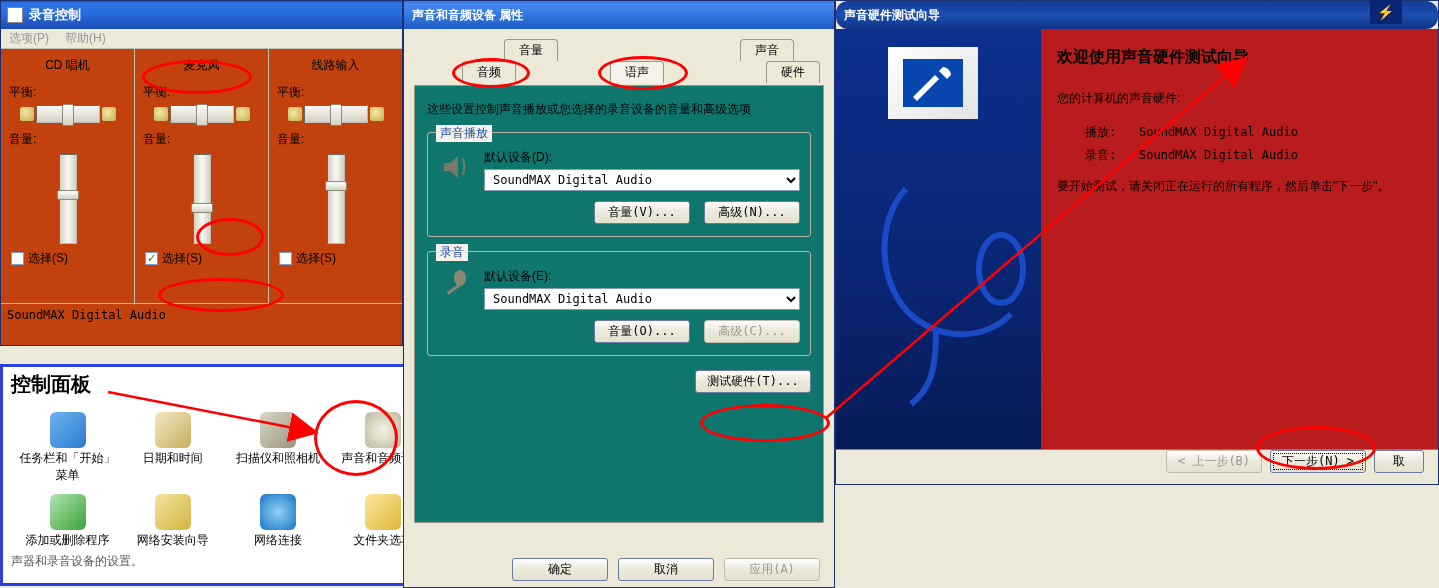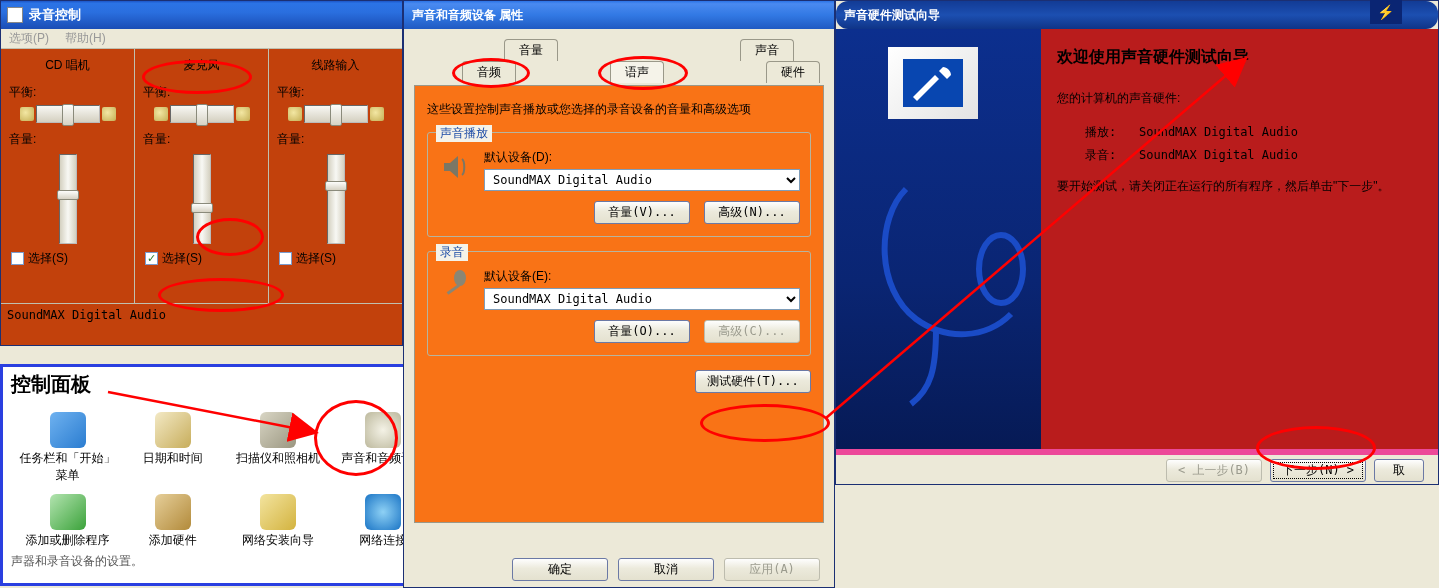--- a/index.html
+++ b/index.html
@@ -190,21 +190,21 @@
   background: #ece9d8;
   border-radius: 4px 4px 0 0;
   padding: 2px 14px;
   font-size: 12px;
   cursor: pointer;
 }
 .tab.active { background: #f5f3e9; z-index: 3; }
 .tab-content {
   margin: 0 10px 8px 10px;
   border: 1px solid #9a9889;
-  background: #f97316;
+  background: #0f766e;
   padding: 14px 12px 12px 12px;
   min-height: 438px;
   position: relative;
 }
 .desc { margin-bottom: 14px; line-height: 1.5; }
 .groupbox {
   border: 1px solid #b7b49f;
   border-radius: 3px;
   padding: 16px 10px 12px 10px;
   margin-bottom: 14px;
@@ -284,24 +284,23 @@
   display:flex; align-items:center; justify-content:center;
 }
 .wiz-main { flex: 1; padding: 18px 12px 10px 16px; background:#b91c1c; }
 .wiz-h { font-size: 16px; font-weight: bold; margin-bottom: 20px; }
 .wiz-p { margin-bottom: 16px; line-height: 1.7; }
 .wiz-list { padding-left: 28px; margin-bottom: 12px; font-family: "SimSun", monospace; }
 .wiz-list div { margin-bottom: 6px; }
 .wiz-list .lab { display:inline-block; width:54px; }
 .win3-buttons {
   height: 36px;
-  border-top: 6px solid #ec4899;
+  border-top: 1px solid #ec4899;
   display: flex;
   justify-content: flex-end;
-  align-items: center;
   gap: 8px;
   padding-right: 14px;
 }
 
 
 .anno-ellipse {
   position: absolute;
   border: 3px solid #f00;
   border-radius: 50%;
   pointer-events: none;
@@ -437,24 +436,20 @@
       </div>
       <div class="cp-item">
         <div class="cp-icon ic-mouse"></div>
         <div>鼠标</div>
       </div>
       <div class="cp-item">
         <div class="cp-icon ic-addrem"></div>
         <div>添加或删除程序</div>
       </div>
       <div class="cp-item">
-        <div class="cp-icon ic-addhw"></div>
-        <div>添加硬件</div>
-      </div>
-      <div class="cp-item">
         <div class="cp-icon ic-netwiz"></div>
         <div>网络安装向导</div>
       </div>
       <div class="cp-item">
         <div class="cp-icon ic-netconn"></div>
         <div>网络连接</div>
       </div>
       <div class="cp-item">
         <div class="cp-icon ic-folder"></div>
         <div>文件夹选项</div>

